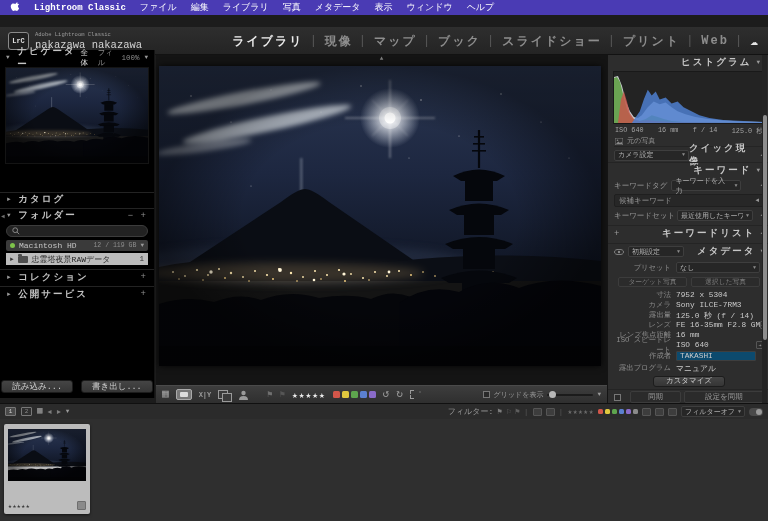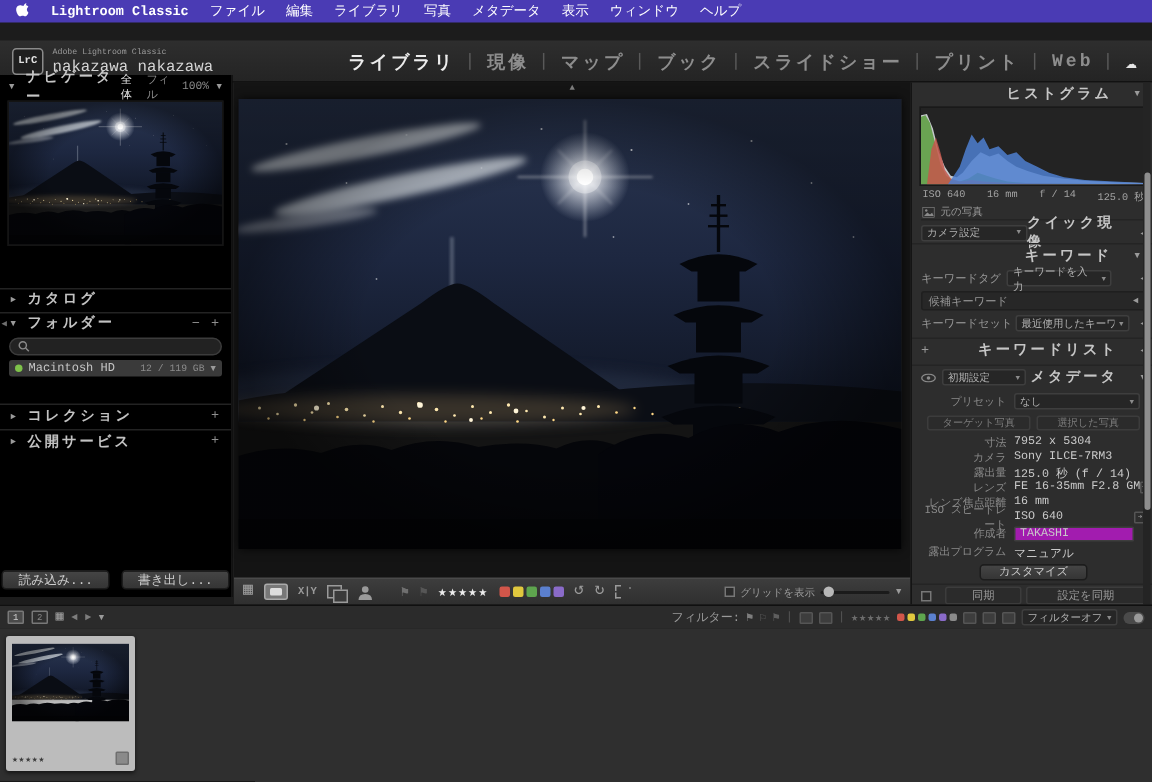--- a/index.html
+++ b/index.html
@@ -70,33 +70,33 @@
 .chiprow{display:flex;gap:2px;align-items:center}
 .gridlbl{font-size:7px;color:#9a9a9a;letter-spacing:0}
 .cbx{width:7px;height:7px;border:1px solid #777;background:#2a2a2a}
 .slider{width:46px;height:2px;background:#1b1b1b;border-radius:1px;position:relative}
 .slider .knob{position:absolute;left:2px;top:-3px;width:7px;height:7px;border-radius:50%;background:#b8b8b8}
 .corners{width:11px;height:9px;position:relative}
 .corners:before,.corners:after{content:"";position:absolute;width:3px;height:3px}
 .corners:before{left:0;top:0;border-left:1.5px solid #9a9a9a;border-top:1.5px solid #9a9a9a;box-shadow:8px 0 0 -1.5px #9a9a9a}
 .corners:after{left:0;bottom:0;border-left:1.5px solid #9a9a9a;border-bottom:1.5px solid #9a9a9a}
 
-.rhead{position:absolute;right:8px;display:flex;align-items:center;gap:15px;font-size:9.5px;letter-spacing:2px;color:#c6c6c6;font-weight:bold;height:15px}
+.rhead{position:absolute;right:8px;display:flex;align-items:center;gap:5px;font-size:9.5px;letter-spacing:2px;color:#c6c6c6;font-weight:bold;height:15px}
 .histbox{position:absolute;left:5px;top:16px;width:151px;height:53px;background:#232323;border:1px solid #191919}
 .stats{position:absolute;left:7px;top:71px;width:148px;display:flex;justify-content:space-between;font-size:6.8px;color:#a2a2a2}
 .fstat{position:absolute;left:7px;top:81px;display:flex;gap:4px;align-items:center;font-size:7px;color:#9a9a9a}
 .ddl{background:#262626;border:1px solid #3e3e3e;border-radius:2px;color:#b2b2b2;font-size:7px;display:flex;align-items:center;padding:0 3px;height:11px;justify-content:space-between;gap:3px}
 .ddl .ar{font-size:5px;color:#8b8b8b}
 .rrow{position:absolute;left:6px;width:150px;display:flex;align-items:center;font-size:7.5px;color:#979797}
 .coll{font-size:6px;color:#9a9a9a;margin-left:auto}
 .mlbl{width:62px;text-align:right;padding-right:5px;color:#8b8b8b;font-size:7.3px;flex:none}
 .mval{color:#c9c9c9;font-size:7.8px;white-space:nowrap}
 .act{margin-left:auto;width:8px;height:8px;border:1px solid #555;border-radius:1px;color:#999;font-size:5px;display:flex;align-items:center;justify-content:center}
 .fbtn{height:10px;background:#2b2b2b;border:1px solid #3c3c3c;border-radius:2px;color:#7d7d7d;font-size:6.8px;display:flex;align-items:center;justify-content:center;flex:1}
-.valbox{background:#a21caf;border:1px solid #3e3e3e;border-radius:1px;padding:0 3px;height:10px;display:flex;align-items:center;min-width:80px}
+.valbox{background:#0c4a6e;border:1px solid #3e3e3e;border-radius:1px;padding:0 3px;height:10px;display:flex;align-items:center;min-width:80px}
 .sbtrack{position:absolute;right:1px;top:0;width:5px;height:348px;background:#242424}
 .sbthumb{position:absolute;right:1.5px;top:60px;width:4px;height:225px;background:#8e8e8e;border-radius:2px}
 
 .fsbar{position:absolute;left:0;top:403px;width:768px;height:16px;background:#2b2b2b;border-top:1px solid #101010;display:flex;align-items:center;padding:0 5px;gap:5px;font-size:8px;color:#9a9a9a}
 .mon{width:11px;height:9px;border:1px solid #787878;border-radius:1px;font-size:6px;display:flex;align-items:center;justify-content:center;color:#ccc;background:#4a4a4a}
 .mon.dim{background:#2f2f2f;color:#888}
 .fsinfo{color:#b9b9b9;white-space:nowrap;font-size:7.8px}
 .fsright{margin-left:auto;display:flex;align-items:center;gap:4px}
 .flag{font-size:8px;color:#7d7d7d}
 .fstars{font-size:8px;color:#6c6c6c;letter-spacing:.5px}
@@ -329,20 +329,26 @@
           <circle cx="4" cy="4" r="3" fill="none" stroke="#8a8a8a" stroke-width="1.2"></circle>
           <line x1="6.3" y1="6.3" x2="9" y2="9" stroke="#8a8a8a" stroke-width="1.2"></line>
         </svg>
     </div>
     <div class="volrow">
       <span class="led"></span>
       <span>Macintosh HD</span>
       <span class="volspace">12 / 119 GB</span>
       <span class="tri">▼</span>
     </div>
+    <div class="folderrow">
+      <span style="font-size:6px;color:#333">►</span>
+      <span class="foldericon"></span>
+      <span>忠霊塔夜景RAWデータ</span>
+      <span class="fcount">1</span>
+    </div>
     <div class="lrow" style="top:219px;height:15px">
       <span class="tri">►</span>&nbsp;<span>コレクション</span>
       <span class="pm">+</span>
     </div>
     <div class="lrow" style="top:236px;height:15px">
       <span class="tri">►</span>&nbsp;<span>公開サービス</span>
       <span class="pm">+</span>
     </div>
     <div class="lbtns">
       <span class="btn">読み込み...</span>

